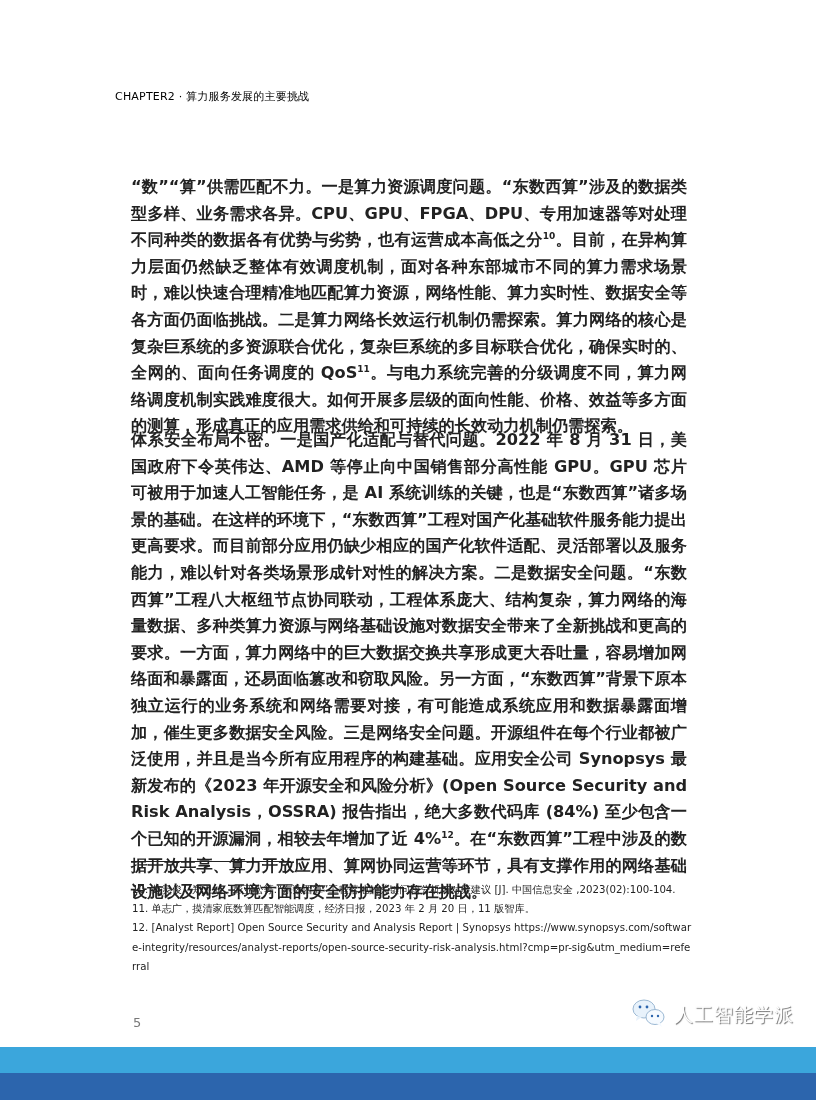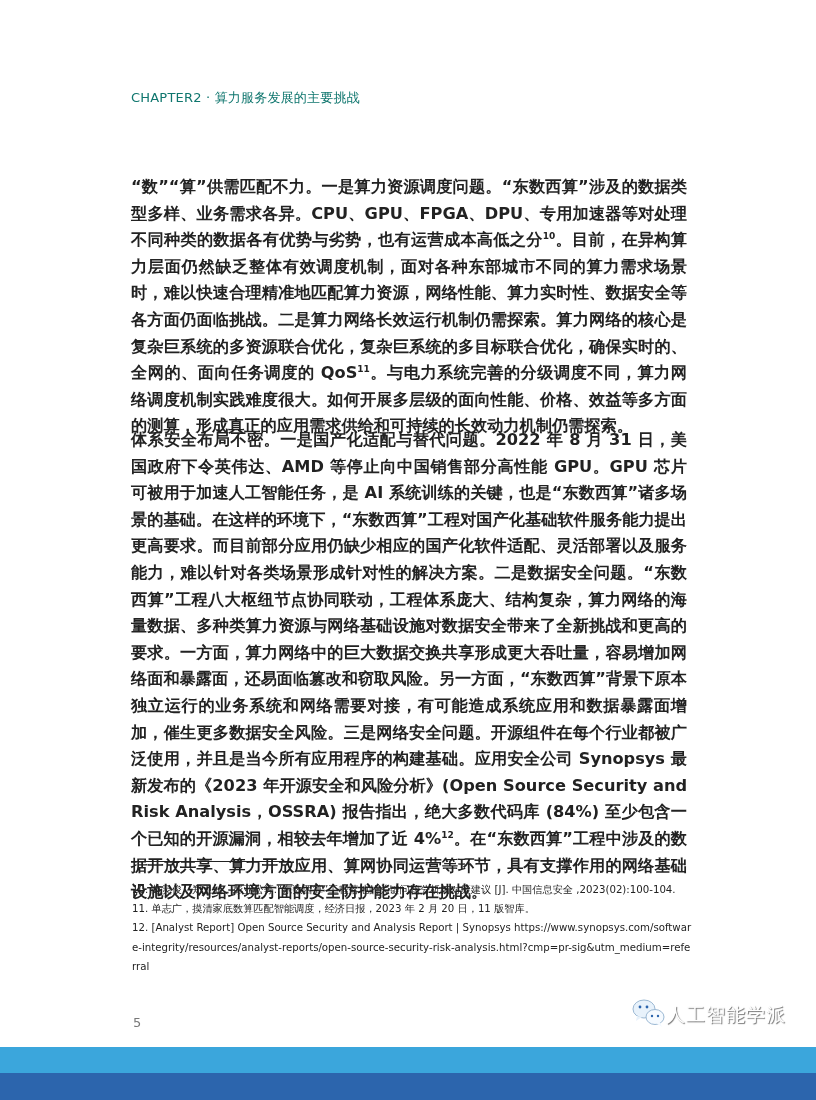--- a/index.html
+++ b/index.html
@@ -3,22 +3,22 @@
 <meta charset="utf-8">
 <style>
   html, body { margin: 0; padding: 0; }
   body {
     width: 816px; height: 1100px; position: relative; overflow: hidden;
     background: #ffffff;
     font-family: "DejaVu Sans", "Liberation Sans", sans-serif;
     color: #222222;
   }
   .chapter-header {
-    position: absolute; left: 131px; top: 89px;
-    font-size: 13px; color: #0f766e; letter-spacing: 0.2px;
+    position: absolute; left: 115px; top: 89px;
+    font-size: 11px; color: #000000; letter-spacing: 0.2px;
   }
   .body-text {
     position: absolute; left: 131px; width: 556px;
     font-size: 16.2px; line-height: 26.6px; color: #222;
     text-align: justify; text-justify: inter-character; font-weight: bold;
   }
   .p1 { top: 174px; }
   .p2 { top: 427px; }
   sup { font-size: 9px; line-height: 0; vertical-align: super; }
   .fn-rule {
@@ -38,21 +38,21 @@
   .band-light {
     position: absolute; left: 0; top: 1047px; width: 816px; height: 26px;
     background: #3ba6dc;
   }
   .band-dark {
     position: absolute; left: 0; top: 1073px; width: 816px; height: 27px;
     background: #2c65ad;
   }
   .watermark {
     position: absolute; left: 632px; top: 995px; height: 40px;
-    display: flex; align-items: center; gap: 0;
+    display: flex; align-items: center; gap: 8px;
   }
   .watermark-text {
     font-size: 19px; color: #ffffff;
     text-shadow: 1px 1px 1px rgba(0,0,0,0.55);
     letter-spacing: 1px;
   }
 </style>
 </head>
 <body>
 

